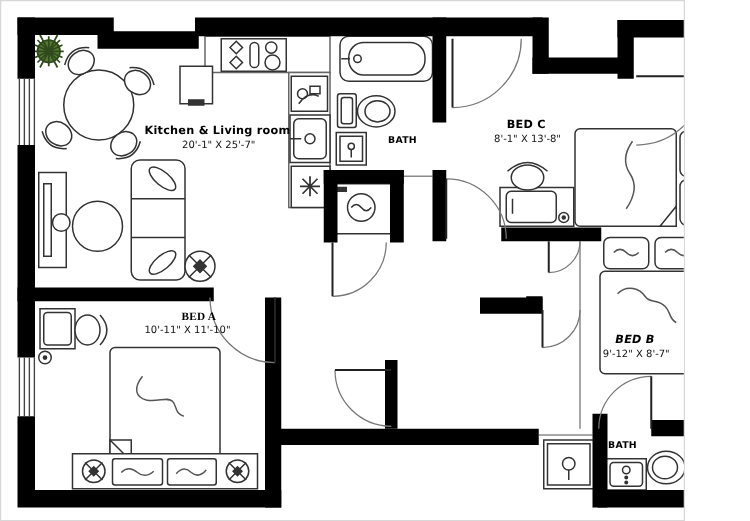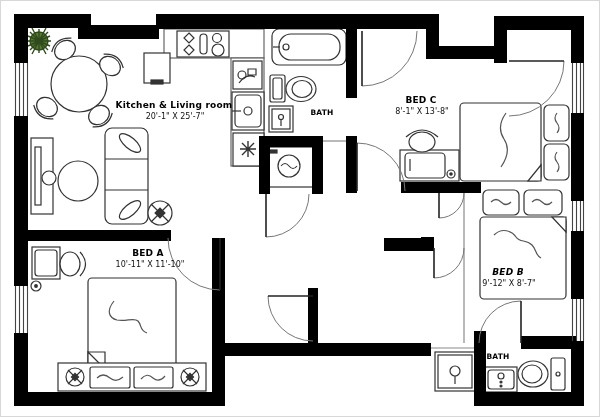--- a/index.html
+++ b/index.html
@@ -1,17 +1,17 @@
 <!DOCTYPE html>
 <html><head>
 <meta charset="utf-8">
 <style>
   html,body{margin:0;padding:0;background:#fff;}
   .stage{
-    position:relative;width:600px;height:417px;background:#ffffff;
+    position:relative;width:548px;height:417px;background:#ffffff;
     font-family:"DejaVu Sans", sans-serif;overflow:hidden;border:1px solid #d8d8d8;box-sizing:border-box;
   }
   .stage svg{position:absolute;left:0;top:0;}
   .lbl{
     position:absolute;transform:translate(-50%,-50%);
     font-weight:bold;font-size:9px;color:#000;white-space:nowrap;letter-spacing:.2px;
   }
   .dims{
     position:absolute;transform:translate(-50%,-50%);
     font-weight:normal;font-size:8px;color:#111;white-space:nowrap;
@@ -322,21 +322,21 @@
       <line x1="438" y1="192" x2="438" y2="217"></line>
       <line x1="433" y1="247" x2="433" y2="277"></line>
       <line x1="520" y1="300" x2="520" y2="342"></line>
     </g>
   </g>
 </svg>
 
   <div class="lbl" style="left:173px;top:104px;">Kitchen &amp; Living room</div>
   <div class="dims" style="left:174px;top:115px;">20'-1" X 25'-7"</div>
 
-  <div class="lbl" style="left:147px;top:252px;">BED A</div>
+  <div class="lbl" style="left:158px;top:252px;font-family:Liberation Serif, serif;">BED A</div>
   <div class="dims" style="left:149px;top:263px;">10'-11" X 11'-10"</div>
 
   <div class="lbl" style="left:507px;top:271px;font-style:italic;">BED B</div>
   <div class="dims" style="left:508px;top:282px;">9'-12" X 8'-7"</div>
 
   <div class="lbl" style="left:420px;top:99px;">BED C</div>
   <div class="dims" style="left:421px;top:110px;">8'-1" X 13'-8"</div>
 
   <div class="lbl small" style="left:321px;top:111px;">BATH</div>
   <div class="lbl small" style="left:497px;top:355px;">BATH</div>

